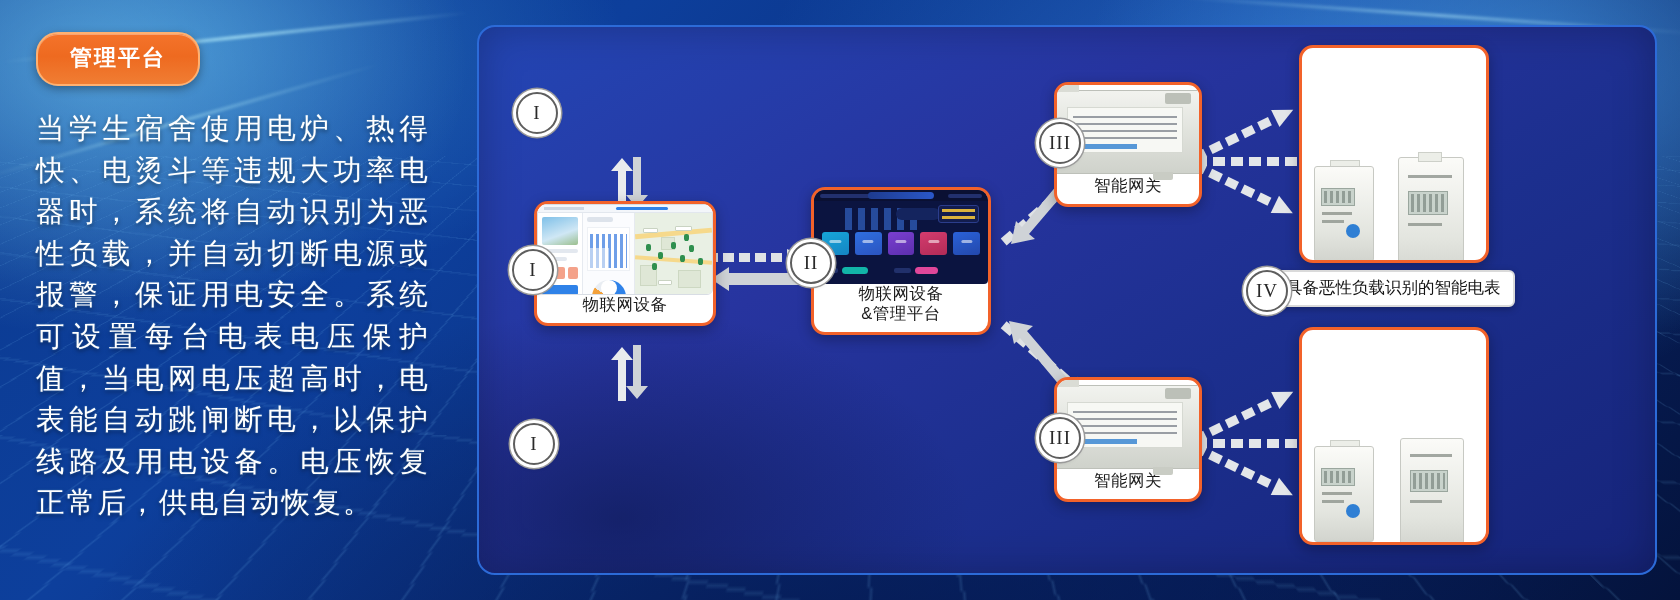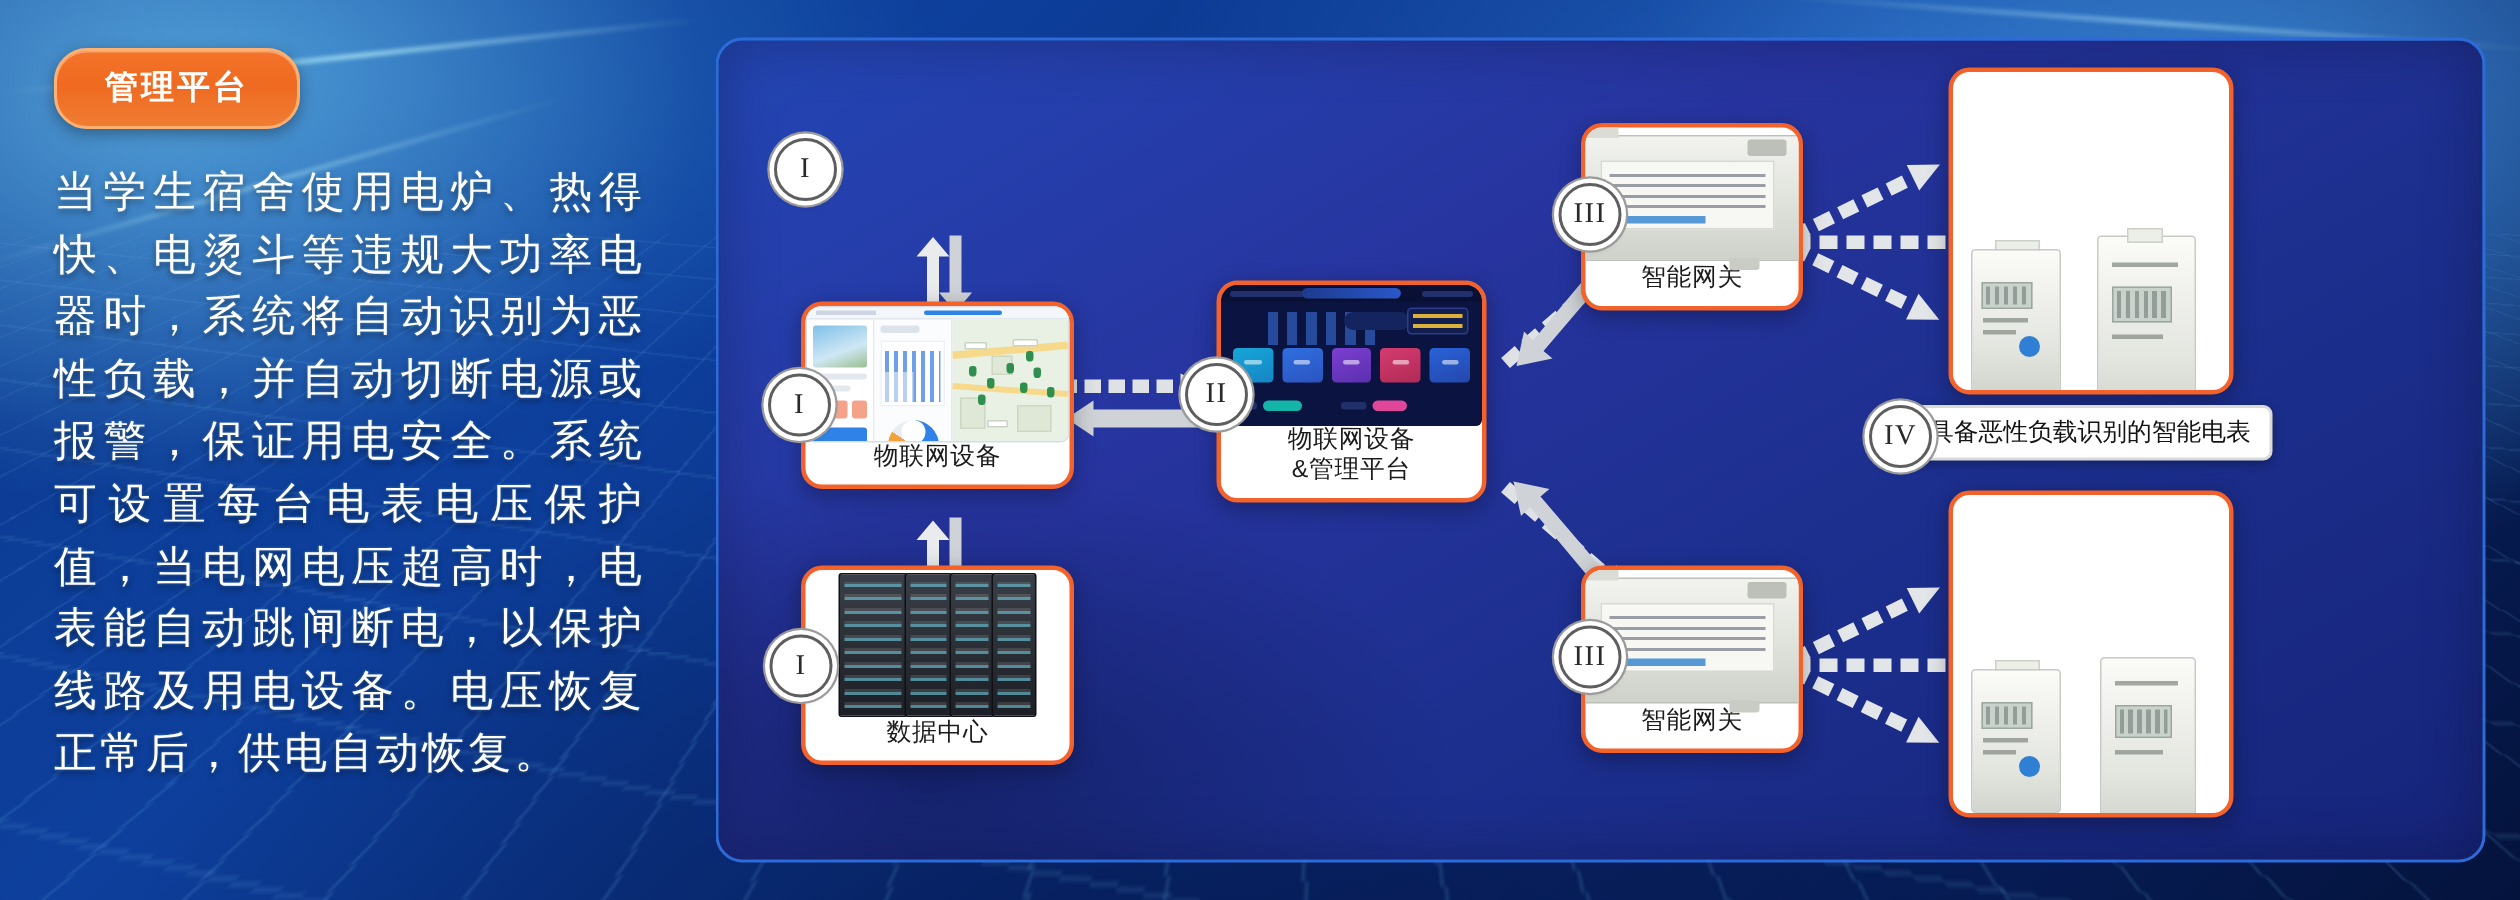--- a/index.html
+++ b/index.html
@@ -430,31 +430,20 @@
               <div class="lab" style="left:52%; top:16%; width:22%;"></div>
               <div class="lab" style="left:30%; top:82%; width:18%;"></div>
             </div>
           </div>
         </div>
       </div>
       <div class="cap">物联网设备</div>
     </div>
     <div class="badge" style="left:33px; top:222px;">I</div>
 
-    <div class="card" style="left:55px; top:350px; width:182px; height:133px;">
-      <div class="art">
-        <div class="rack">
-          <div class="cab c-a"></div>
-            <div class="cab c-b"></div>
-          <div class="cab c-c"></div>
-            <div class="cab c-d"></div>
-        </div>
-      </div>
-      <div class="cap">数据中心</div>
-    </div>
     <div class="badge" style="left:34px; top:396px;">I</div>
 
     <div class="card" style="left:332px; top:160px; width:180px; height:148px;">
       <div class="art" style="padding:8px 8px 2px;">
         <div class="iot">
           <div class="hdr">
               <div class="lt"></div>
               <div class="ttl"></div>
               <div class="rt"></div>
             </div>

